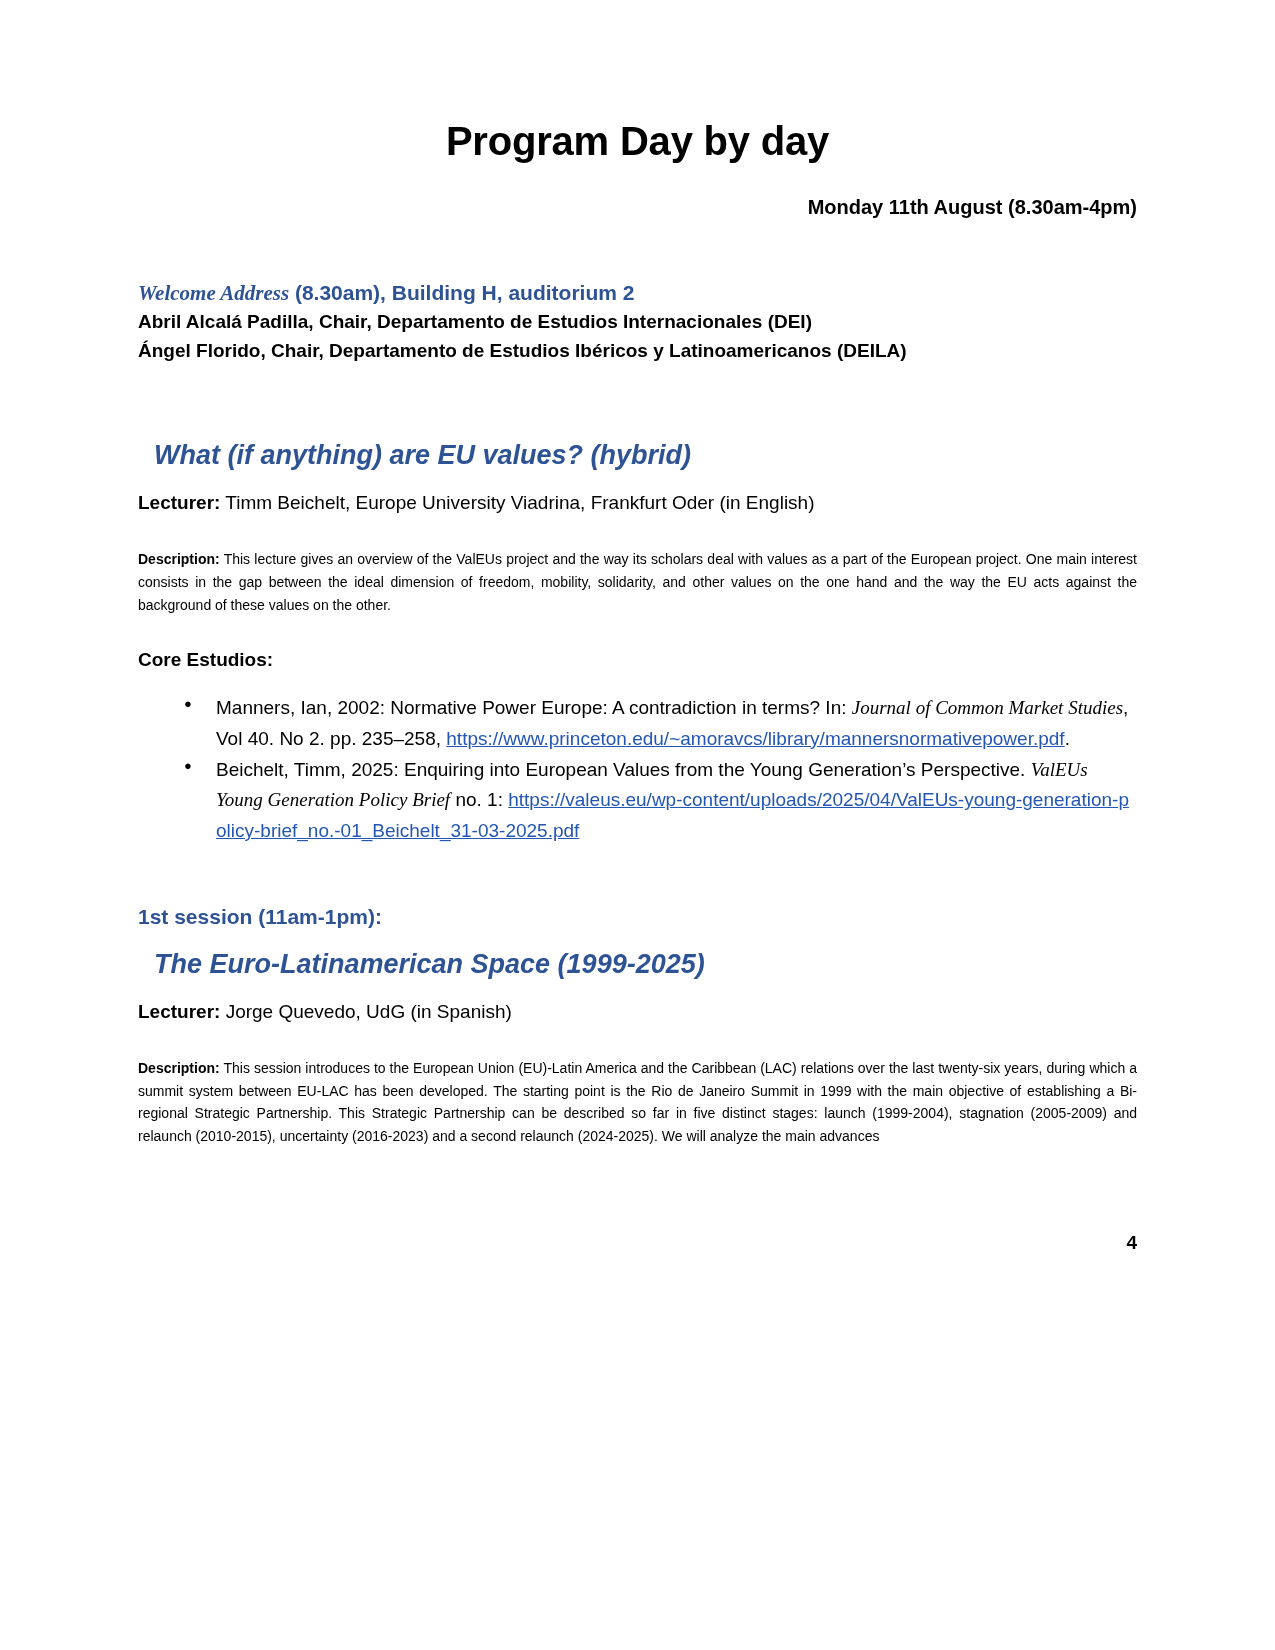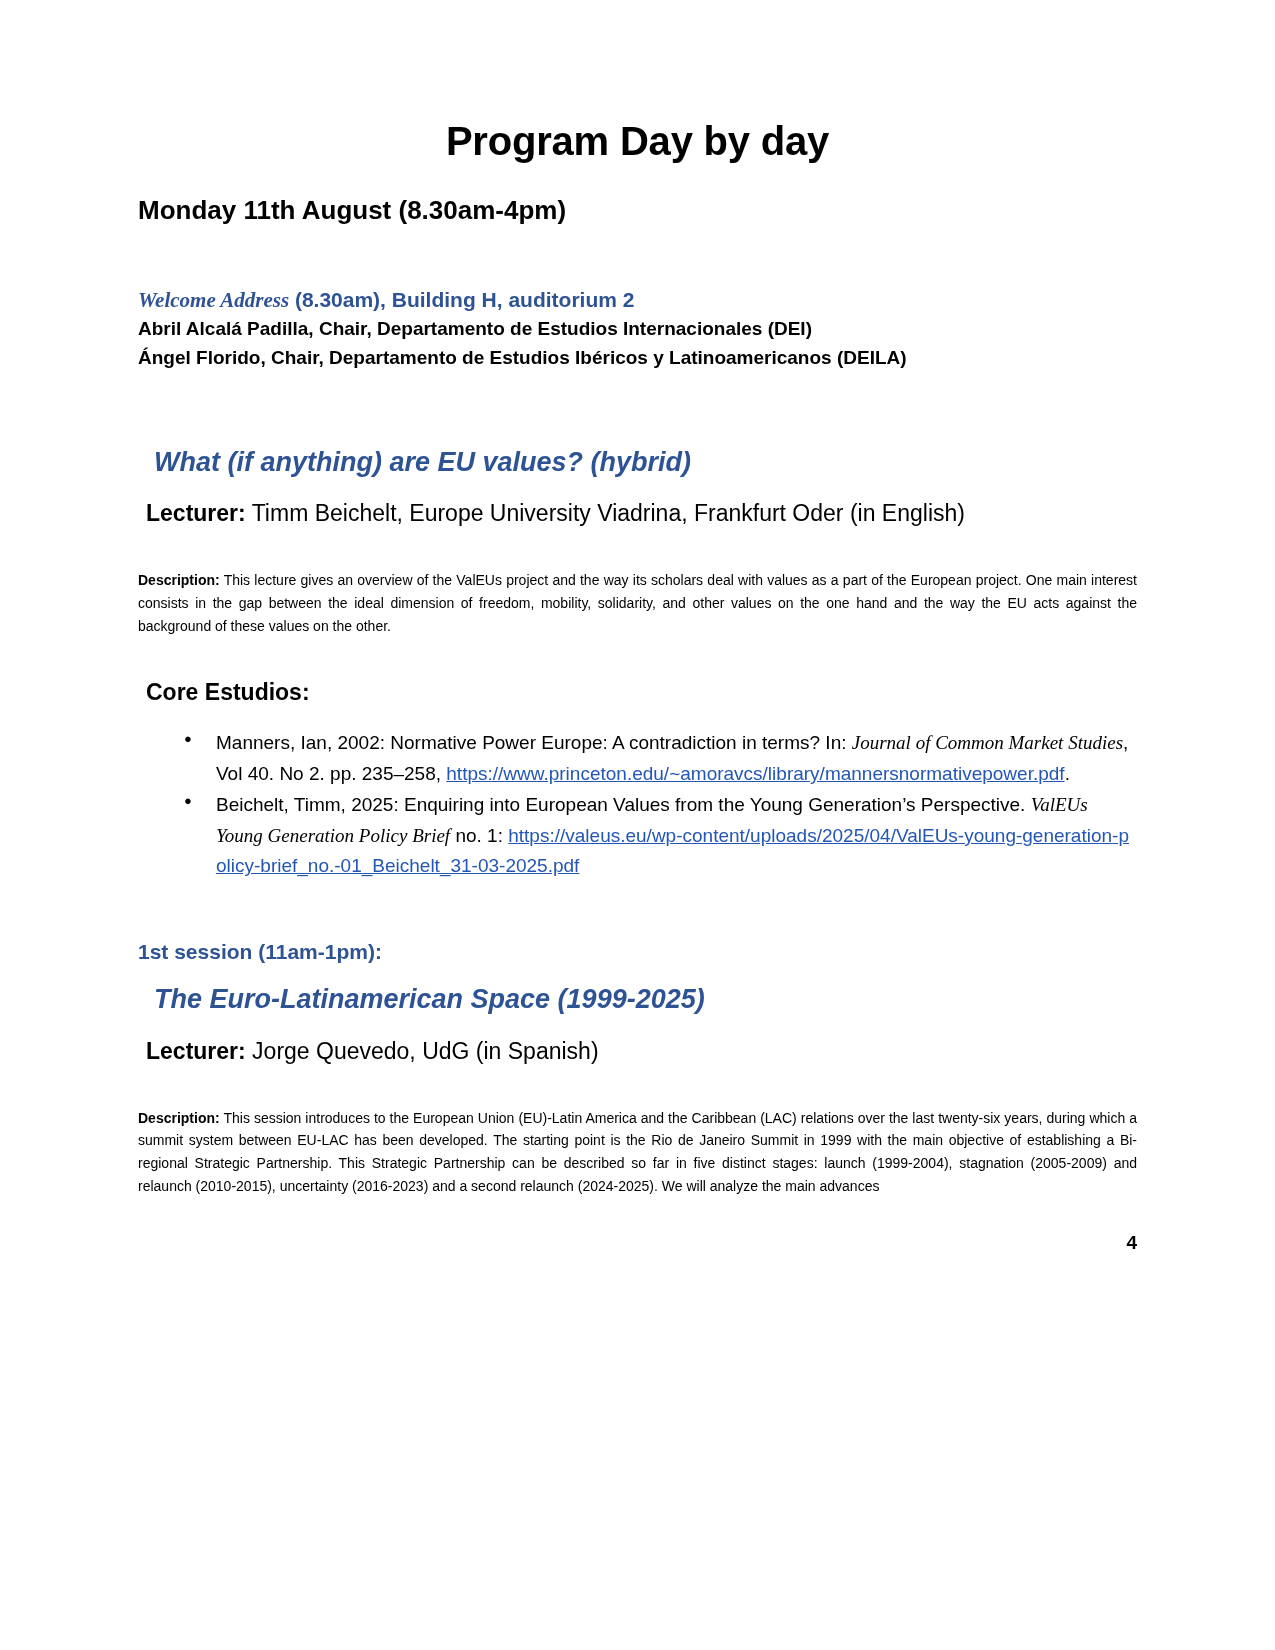--- a/index.html
+++ b/index.html
@@ -23,23 +23,23 @@
   }
   .doc-title {
     font-size: 40px;
     font-weight: bold;
     text-align: center;
     line-height: 1.18;
     margin: 0;
     letter-spacing: -0.2px;
   }
   .doc-subtitle {
-    font-size: 26px;
+    font-size: 20px;
     font-weight: bold;
-    text-align: left;
+    text-align: right;
     margin: 30px 0 0 0;
     line-height: 1.2;
   }
 
   .spacer-lg { height: 60px; }
 
   .heading-blue {
     font-size: 21px;
     font-weight: bold;
     color: #2E5395;
@@ -59,23 +59,23 @@
   }
 
   .name-line {
     font-size: 19px;
     font-weight: bold;
     line-height: 1.52;
     margin: 0;
   }
 
   .body-line {
-    font-size: 23px;
+    font-size: 19px;
     line-height: 1.52;
-    margin: 8px;
+    margin: 0;
   }
 
   .para {
     font-size: 14px;
     line-height: 1.62;
     margin: 0;
     text-align: justify;
   }
 
   b, .bold { font-weight: bold; }

